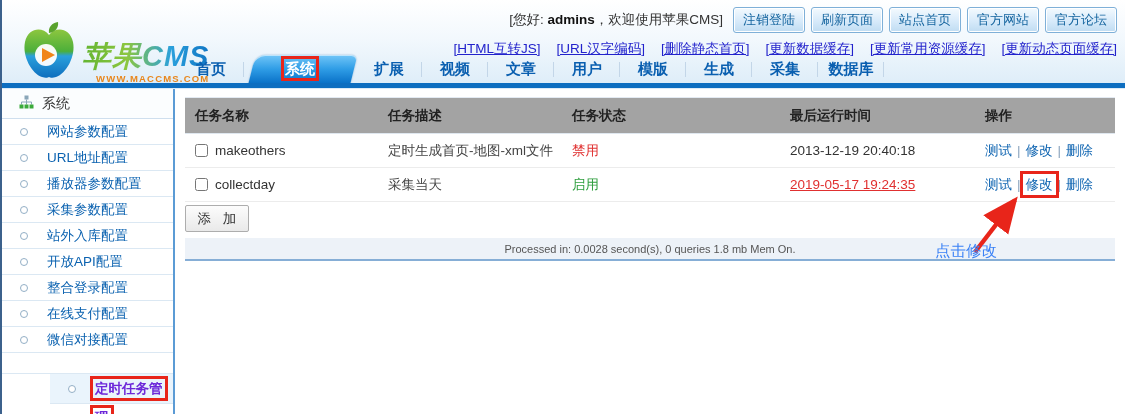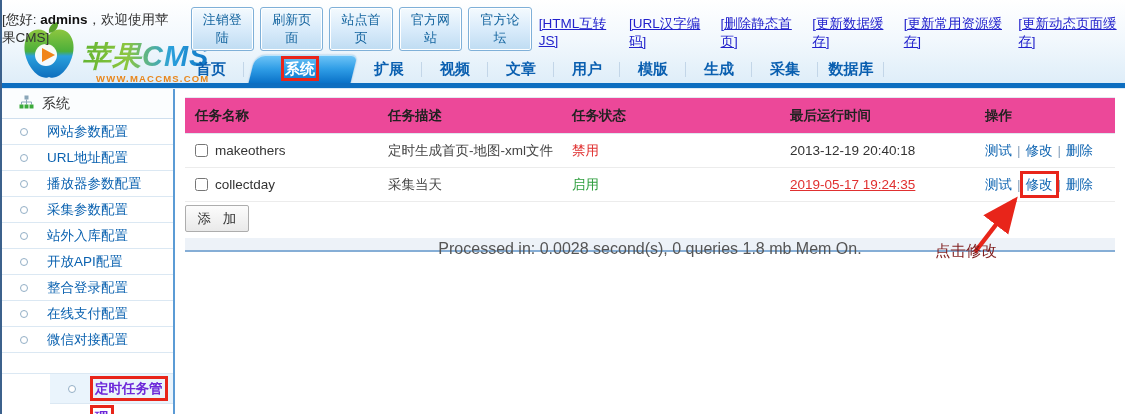--- a/index.html
+++ b/index.html
@@ -9,21 +9,21 @@
 
   
   .header { position:relative; height:88px;
             background:linear-gradient(180deg,#ffffff 0%,#f2f8fd 45%,#dcecf8 100%); }
   .logo { position:absolute; left:20px; top:22px; display:flex; align-items:flex-end; gap:6px; cursor:pointer; }
   .logo-title { font-size:29px; font-weight:bold; font-style:italic; letter-spacing:1px;
                 background:linear-gradient(90deg,#63b431 0%,#8cc63f 35%,#2aa0dc 70%,#1176c4 100%);
                 -webkit-background-clip:text; background-clip:text; color:transparent; line-height:1; }
   .logo-sub { font-size:9.5px; font-weight:bold; color:#e8861c; letter-spacing:1.2px; margin-top:2px; text-align:right; }
 
-  .top-right { position:absolute; top:7px; right:8px; display:flex; flex-direction:row; align-items:flex-end; gap:7px; }
+  .top-right { position:absolute; top:7px; right:8px; display:flex; flex-direction:column; align-items:flex-end; gap:7px; }
   .greet-row { display:flex; align-items:center; gap:6px; }
   .greeting { font-size:13.5px; color:#333; margin-right:4px; }
   .greeting b { color:#111; }
   .top-btn { font-family:inherit; font-size:13px; color:#15659f; padding:3px 9px; cursor:pointer;
              background:linear-gradient(180deg,#f4fafe 0%,#d7eafa 55%,#bfdcf2 100%);
              border:1px solid #7fb0d8; border-radius:3px; box-shadow:inset 0 0 0 1px #fff; }
   .links-row { display:flex; gap:16px; }
   .tool-link { font-size:13.5px; color:#2222cc; text-decoration:underline; cursor:pointer; }
 
   
@@ -54,43 +54,43 @@
                border:1px solid #93afc6; border-radius:50%; background:#fff; }
   .side-gap { height:21px; border-bottom:1px solid #dbe8f3; }
   .side-item.special { height:30px; line-height:29px; font-weight:bold; color:#6d28d9; background:#eaf4fc;margin-left:48px; }
   .side-item.special::before { top:11px; }
   .red-box-side { outline:3px solid #e8251a; outline-offset:2px; }
 
   
   .main { position:relative; flex:1; padding:8px 10px 0 10px; background:#fff; }
   table.tasks { width:930px; border-collapse:collapse; table-layout:fixed; }
   table.tasks th { height:36px; text-align:left; padding-left:10px; font-size:13.5px; color:#222;
-                   background:#ec4899; border-top:1px solid #e3eaf2; border-bottom:1px solid #dfe7ef; }
+                   background:#a3a3a3; border-top:1px solid #e3eaf2; border-bottom:1px solid #dfe7ef; }
   table.tasks td { height:34px; padding-left:10px; font-size:13.5px; color:#444;
                    border-bottom:1px solid #ececec; }
   .col1{width:193px}.col2{width:184px}.col3{width:218px}.col4{width:195px}.col5{width:140px}
   .task-name { color:#333;margin-top:44px; }
   .cb { width:13px; height:13px; vertical-align:-2px; margin-right:7px; cursor:pointer; }
   .status-disabled { color:#e03030; }
   .status-enabled { color:#2e9e3e; }
   .time-normal { color:#333; }
   .time-alert { color:#e03030;text-decoration:underline; }
   .act-link { color:#0b62b0; cursor:pointer; }
   .act-sep { color:#8aa4bd; margin:0 5px; }
   .red-box-act { outline:3px solid #e8251a; outline-offset:3px; }
 
   .add-btn { margin-top:3px; width:64px; height:27px; font-family:inherit; font-size:13.5px; color:#333;
              letter-spacing:4px; padding-left:4px; cursor:pointer;
              background:linear-gradient(180deg,#fcfcfc,#e9e9e9); border:1px solid #adadad; border-radius:2px; }
-  .footer-strip { margin-top:6px; width:930px; height:14px; line-height:22px; text-align:center;
-                  font-size:16px; color:#555; background:#edf2f8; border-bottom:2px solid #86aed6; }
+  .footer-strip { margin-top:6px; width:930px; height:23px; line-height:22px; text-align:center;
+                  font-size:11px; color:#555; background:#edf2f8; border-bottom:2px solid #86aed6; }
 
   
   .anno-arrow { position:absolute; left:935px; top:178px; width:120px; height:90px; pointer-events:none; }
-  .anno-text { position:absolute; left:933px; top:241px; font-size:15.5px; color:#7f1d1d; pointer-events:none; }
+  .anno-text { position:absolute; left:933px; top:241px; font-size:15.5px; color:#3b82f6; pointer-events:none; }
 </style>
 </head>
 <body>
 
 <div class="page">
 
   <div class="header">
 
     <div class="logo">
       <span>

